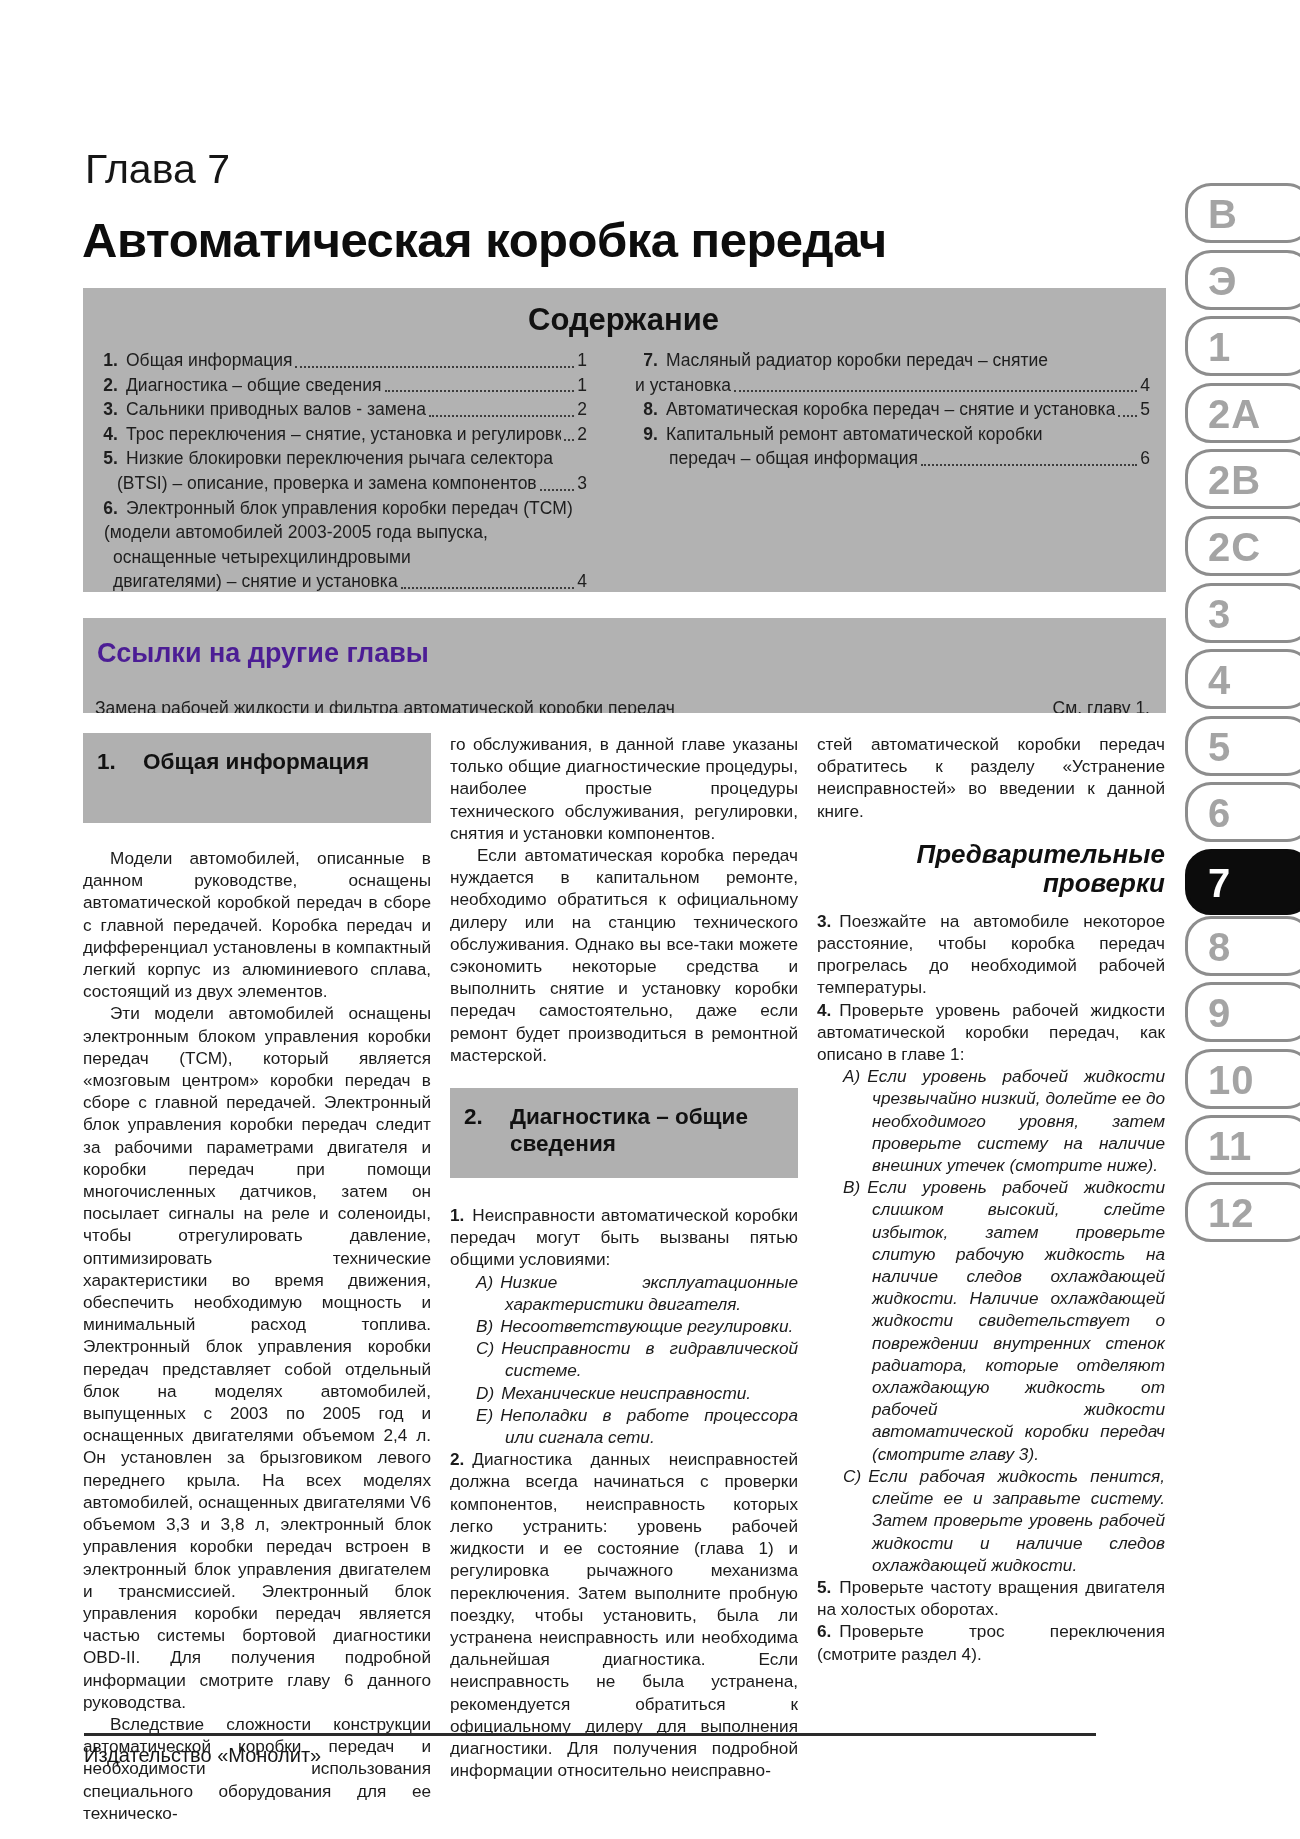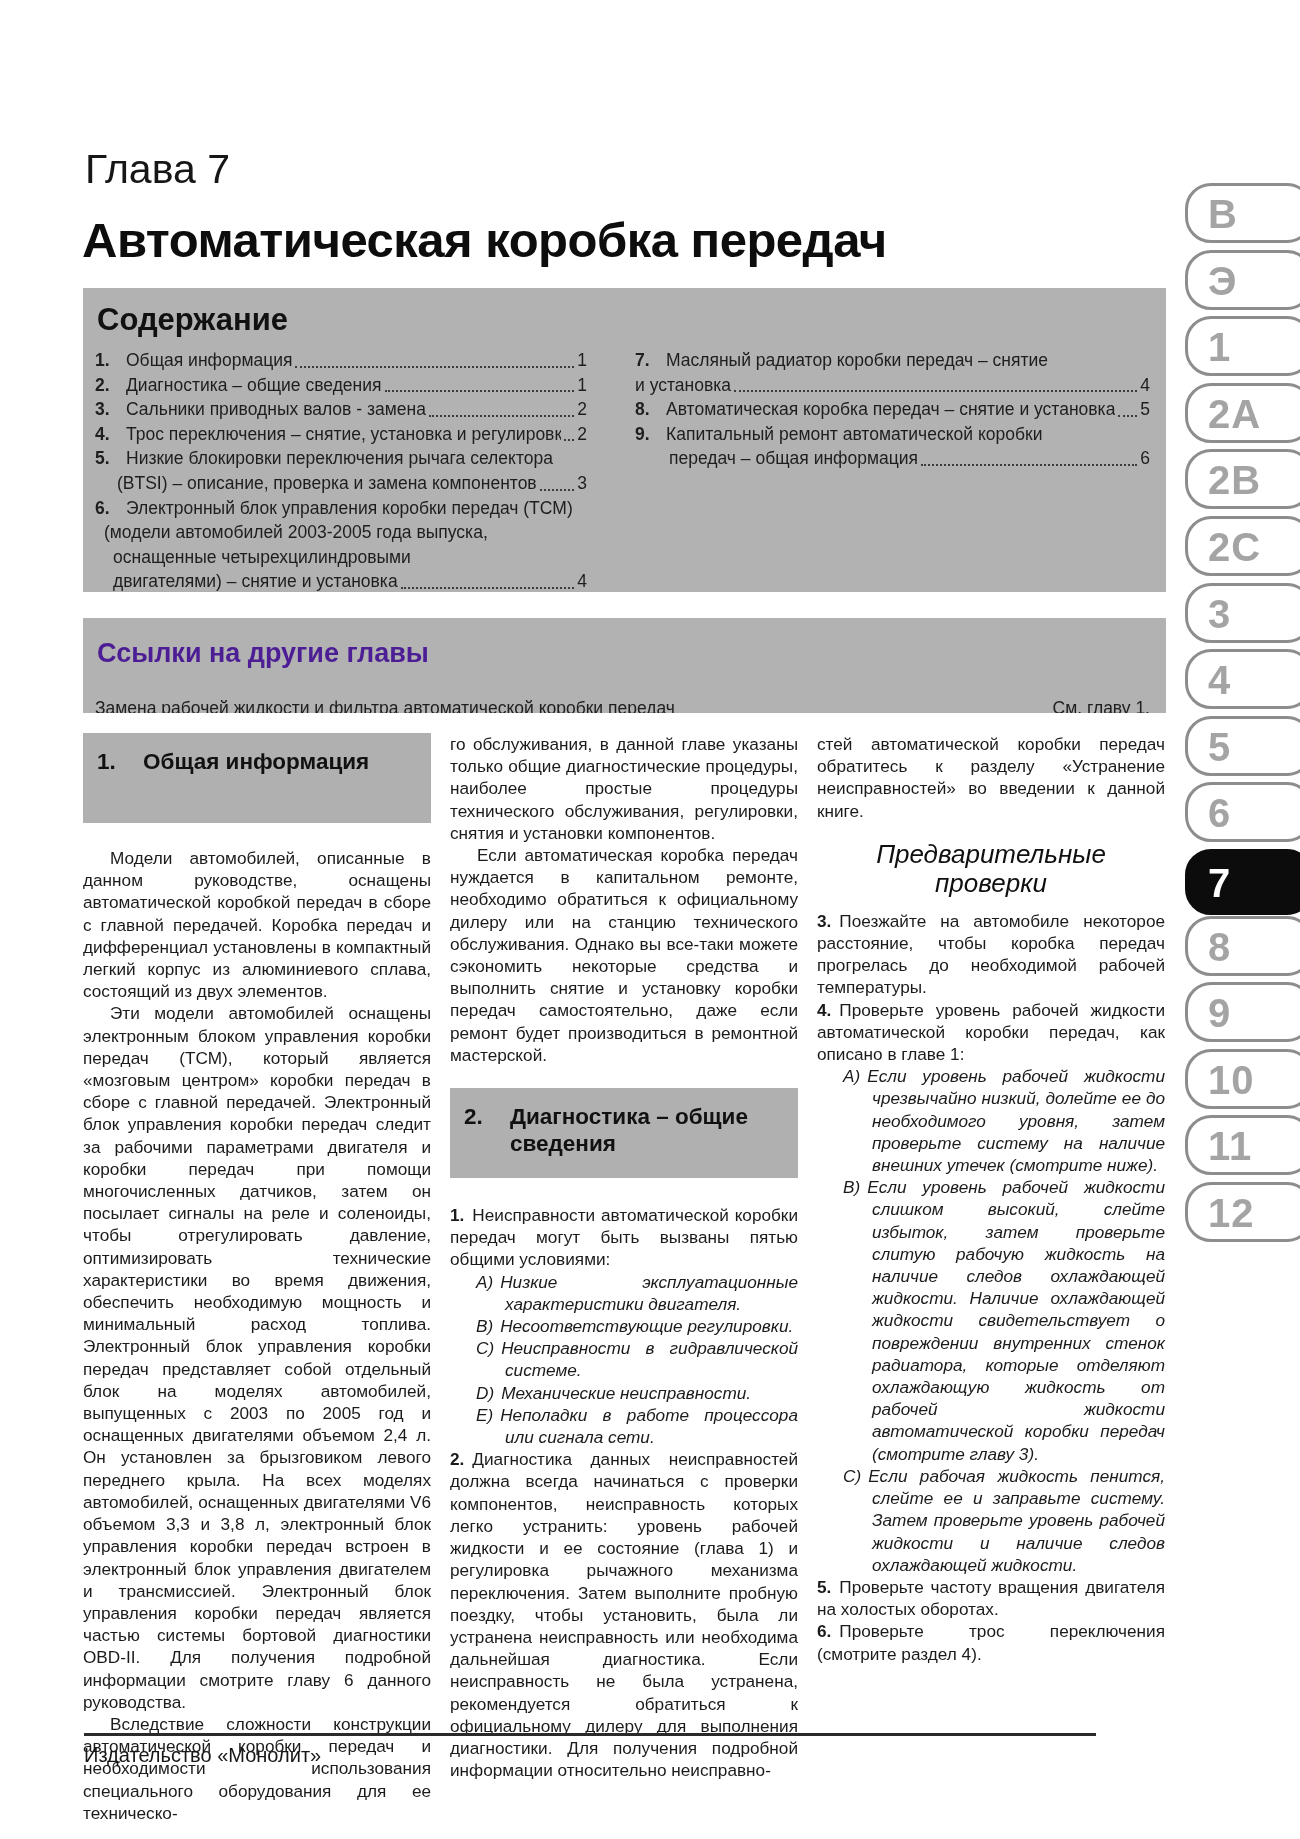--- a/index.html
+++ b/index.html
@@ -6,21 +6,21 @@
   body{
     width:1300px;height:1839px;position:relative;overflow:hidden;
     background:#ffffff;color:#1c1c1c;
     font-family:"Liberation Sans","DejaVu Sans",sans-serif;
   }
   
   #chapter-label{position:absolute;left:85px;top:146px;font-size:41px;color:#161616;}
   #chapter-title{position:absolute;left:82px;top:212px;font-size:49px;font-weight:bold;letter-spacing:-0.5px;color:#0d0d0d;}
   
   .grey-box{background:#b2b2b2;box-sizing:border-box;position:absolute;left:83px;width:1083px;}
-  #toc-box{top:288px;height:304px;padding:12px 16px 0 12px;overflow:hidden;}
+  #toc-box{top:288px;height:304px;padding:12px 16px 0 12px;overflow:hidden;text-align:center;}
   #toc-heading{font-size:31px;font-weight:bold;margin:2px 0 10px 2px;color:#111;}
   #toc-cols{display:flex;gap:48px;}
   #toc-col-left{width:492px;flex:none;}
   #toc-col-right{flex:1;min-width:0;}
   .toc-item{margin:0;}
   .toc-line{display:flex;align-items:baseline;line-height:24.6px;font-size:17.5px;min-width:0;color:#1e1e1e;}
   .toc-num{width:31px;flex:none;font-weight:bold;}
   .toc-text{flex:0 1 auto;white-space:nowrap;overflow:hidden;}
   .toc-dots{flex:1;min-width:10px;border-bottom:2.2px dotted #3c3c3c;margin:0 3px 5px 3px;align-self:flex-end;}
   .toc-page{flex:none;}
@@ -35,21 +35,21 @@
   .sec-box{background:#b0b0b0;min-height:90px;box-sizing:border-box;padding:15px 10px 10px 14px;
            display:flex;font-size:22.5px;font-weight:bold;line-height:27px;text-align:left;margin:0 0 24px;color:#111;}
   #body-col2 .sec-box{margin:22px 0 26px;}
   .sec-num{width:46px;flex:none;}
   .sec-title{flex:1;}
   .body-p{margin:0;}
   .body-p.ind{text-indent:27px;}
   .step b{margin-right:8px;}
   .sub{margin:0 0 0 55px;text-indent:-29px;font-style:italic;}
   .sub-m{margin-right:7px;}
-  .subhead{font-weight:normal;font-style:italic;font-size:26px;line-height:29px;margin:18px 0 12px;text-align:center;color:#101010;}
+  .subhead{font-weight:bold;font-style:italic;font-size:26px;line-height:29px;margin:18px 0 12px;text-align:right;color:#101010;}
   
   .tab{position:absolute;left:1185px;width:128px;height:60px;box-sizing:border-box;
        background:#fff;border:3.5px solid #8d8d8d;border-radius:26px;}
   .tab-label{display:block;margin:5px 0 0 20px;font-size:40px;line-height:46px;font-weight:bold;
              color:#a4a4a4;letter-spacing:1px;}
   .tab.active{background:#0c0c0c;border-color:#0c0c0c;height:66px;}
   .tab.active .tab-label{color:#ffffff;margin-top:8px;}
   
   #footer-rule{position:absolute;left:84px;top:1733px;width:1012px;height:3px;background:#2a2a2a;}
   #footer-text{position:absolute;left:84px;top:1744px;width:1012px;text-align:left;font-size:20px;color:#161616;}

